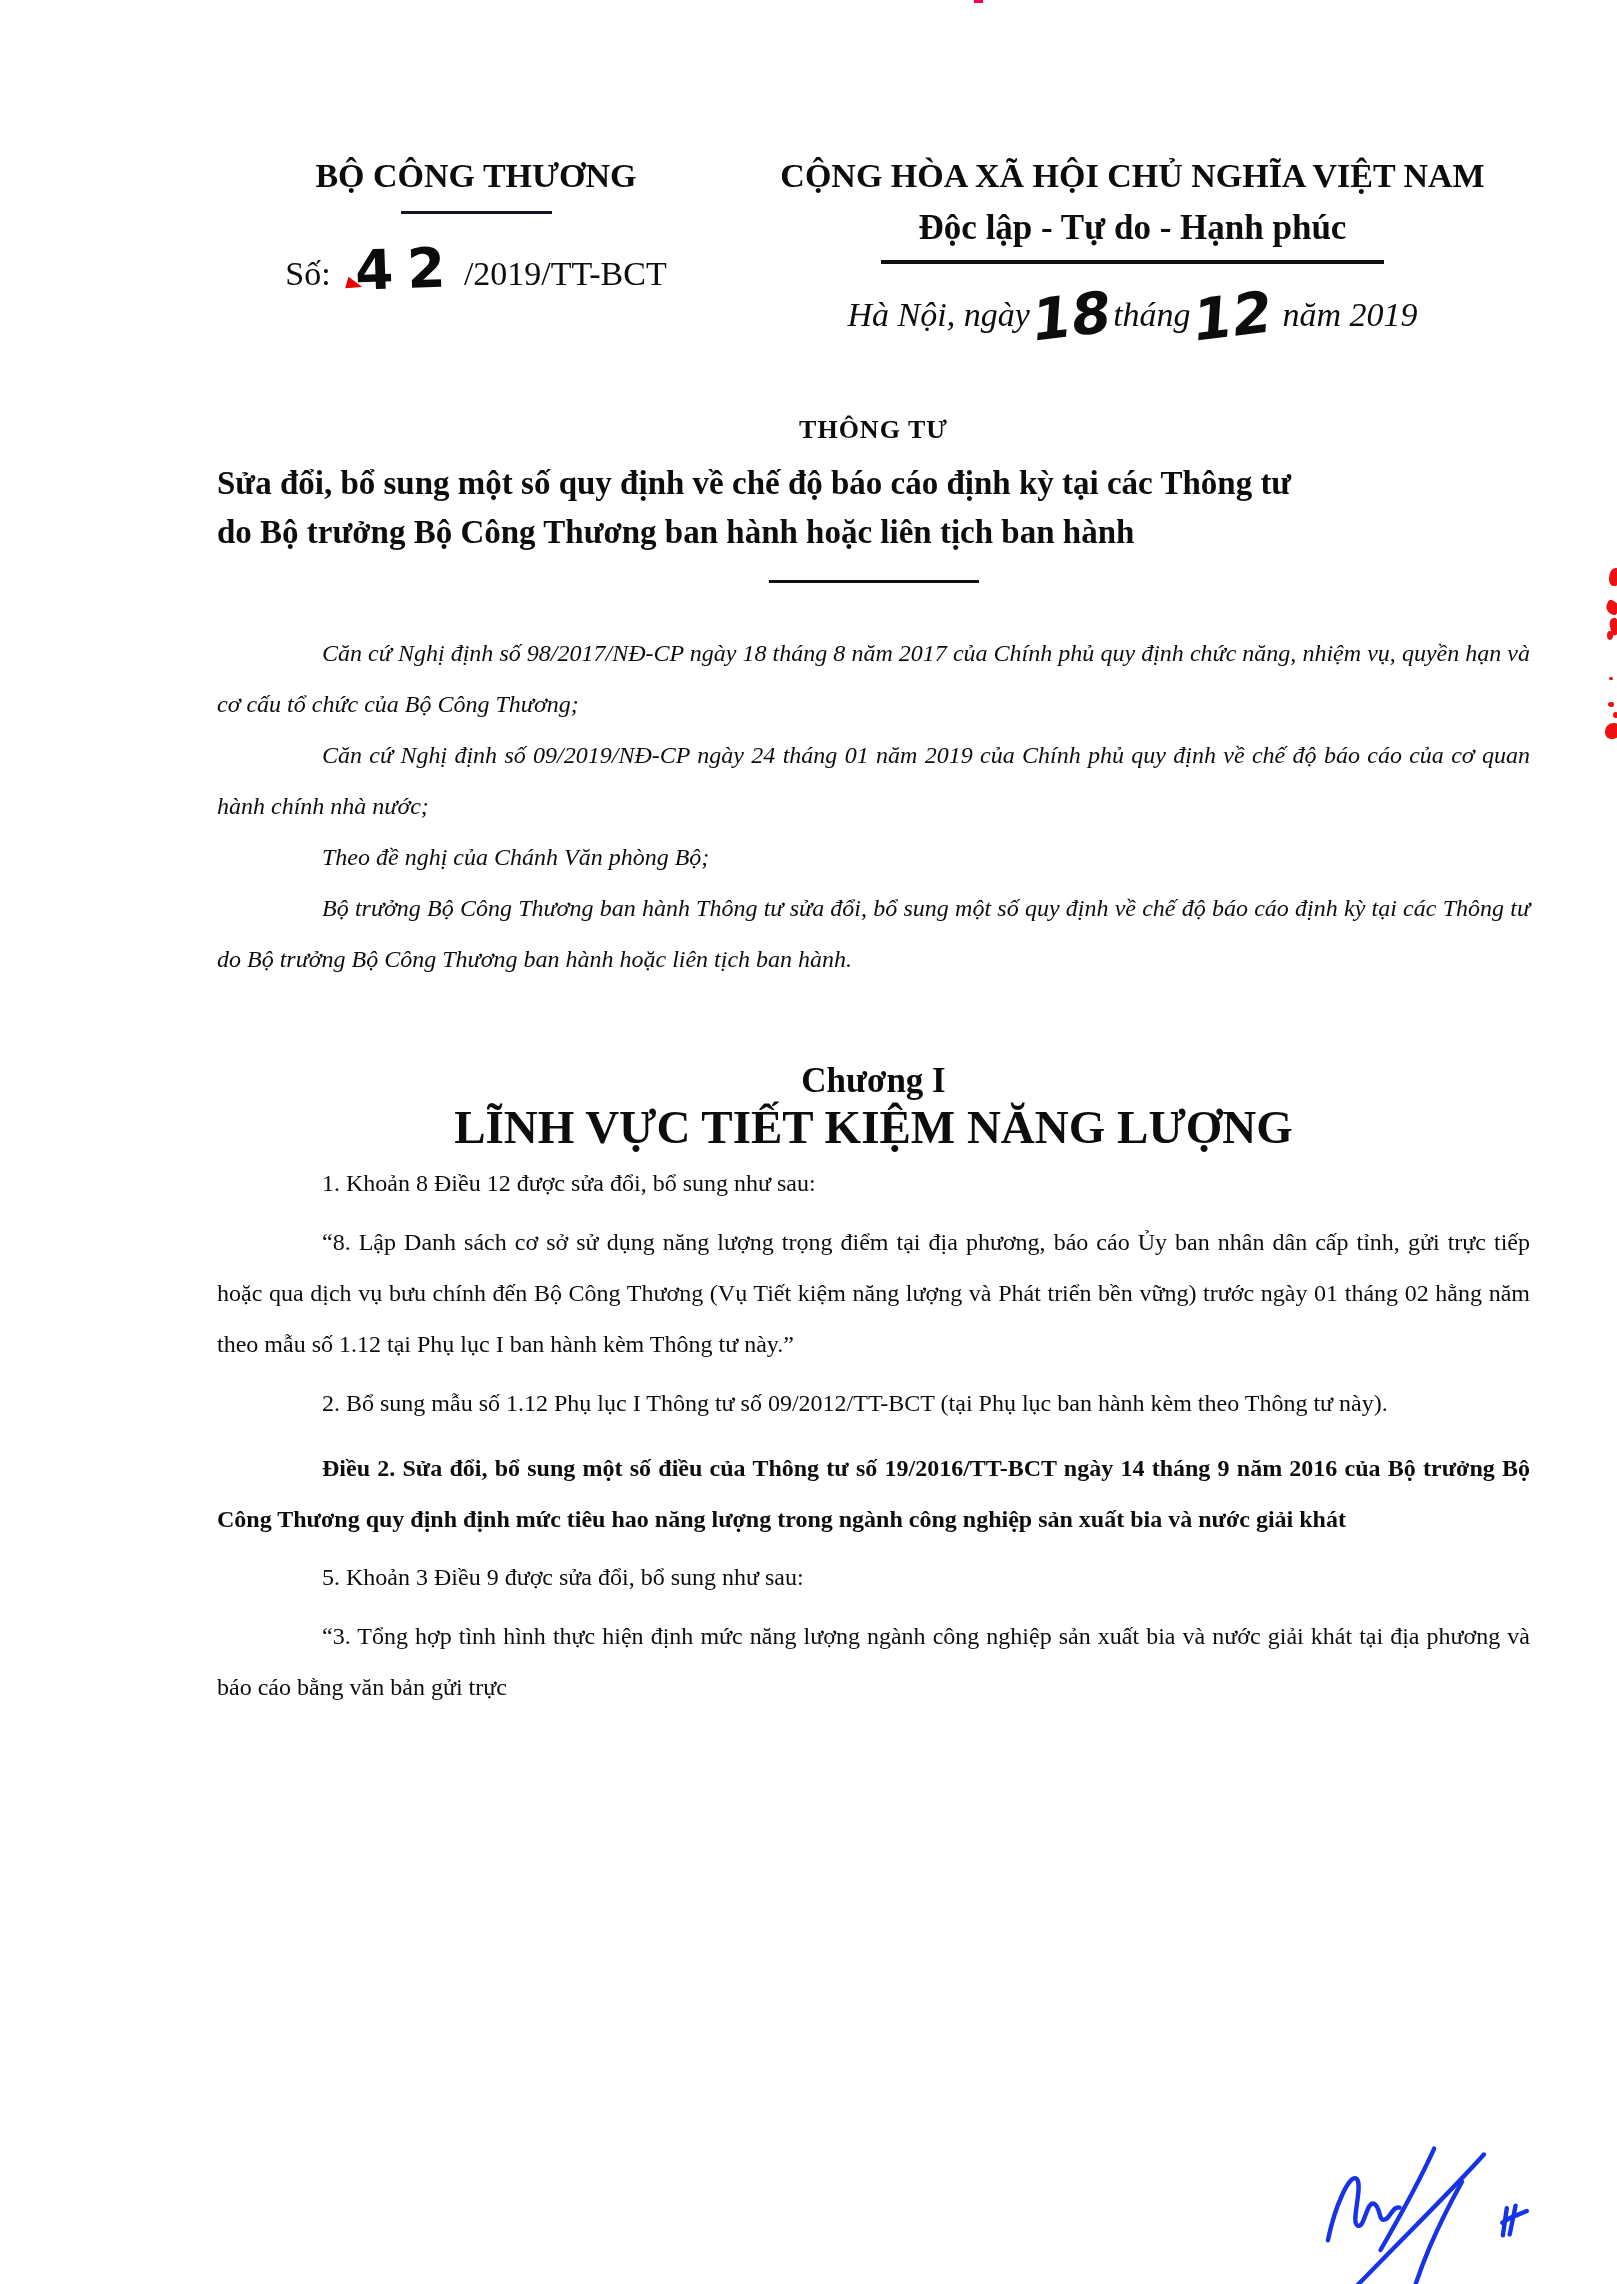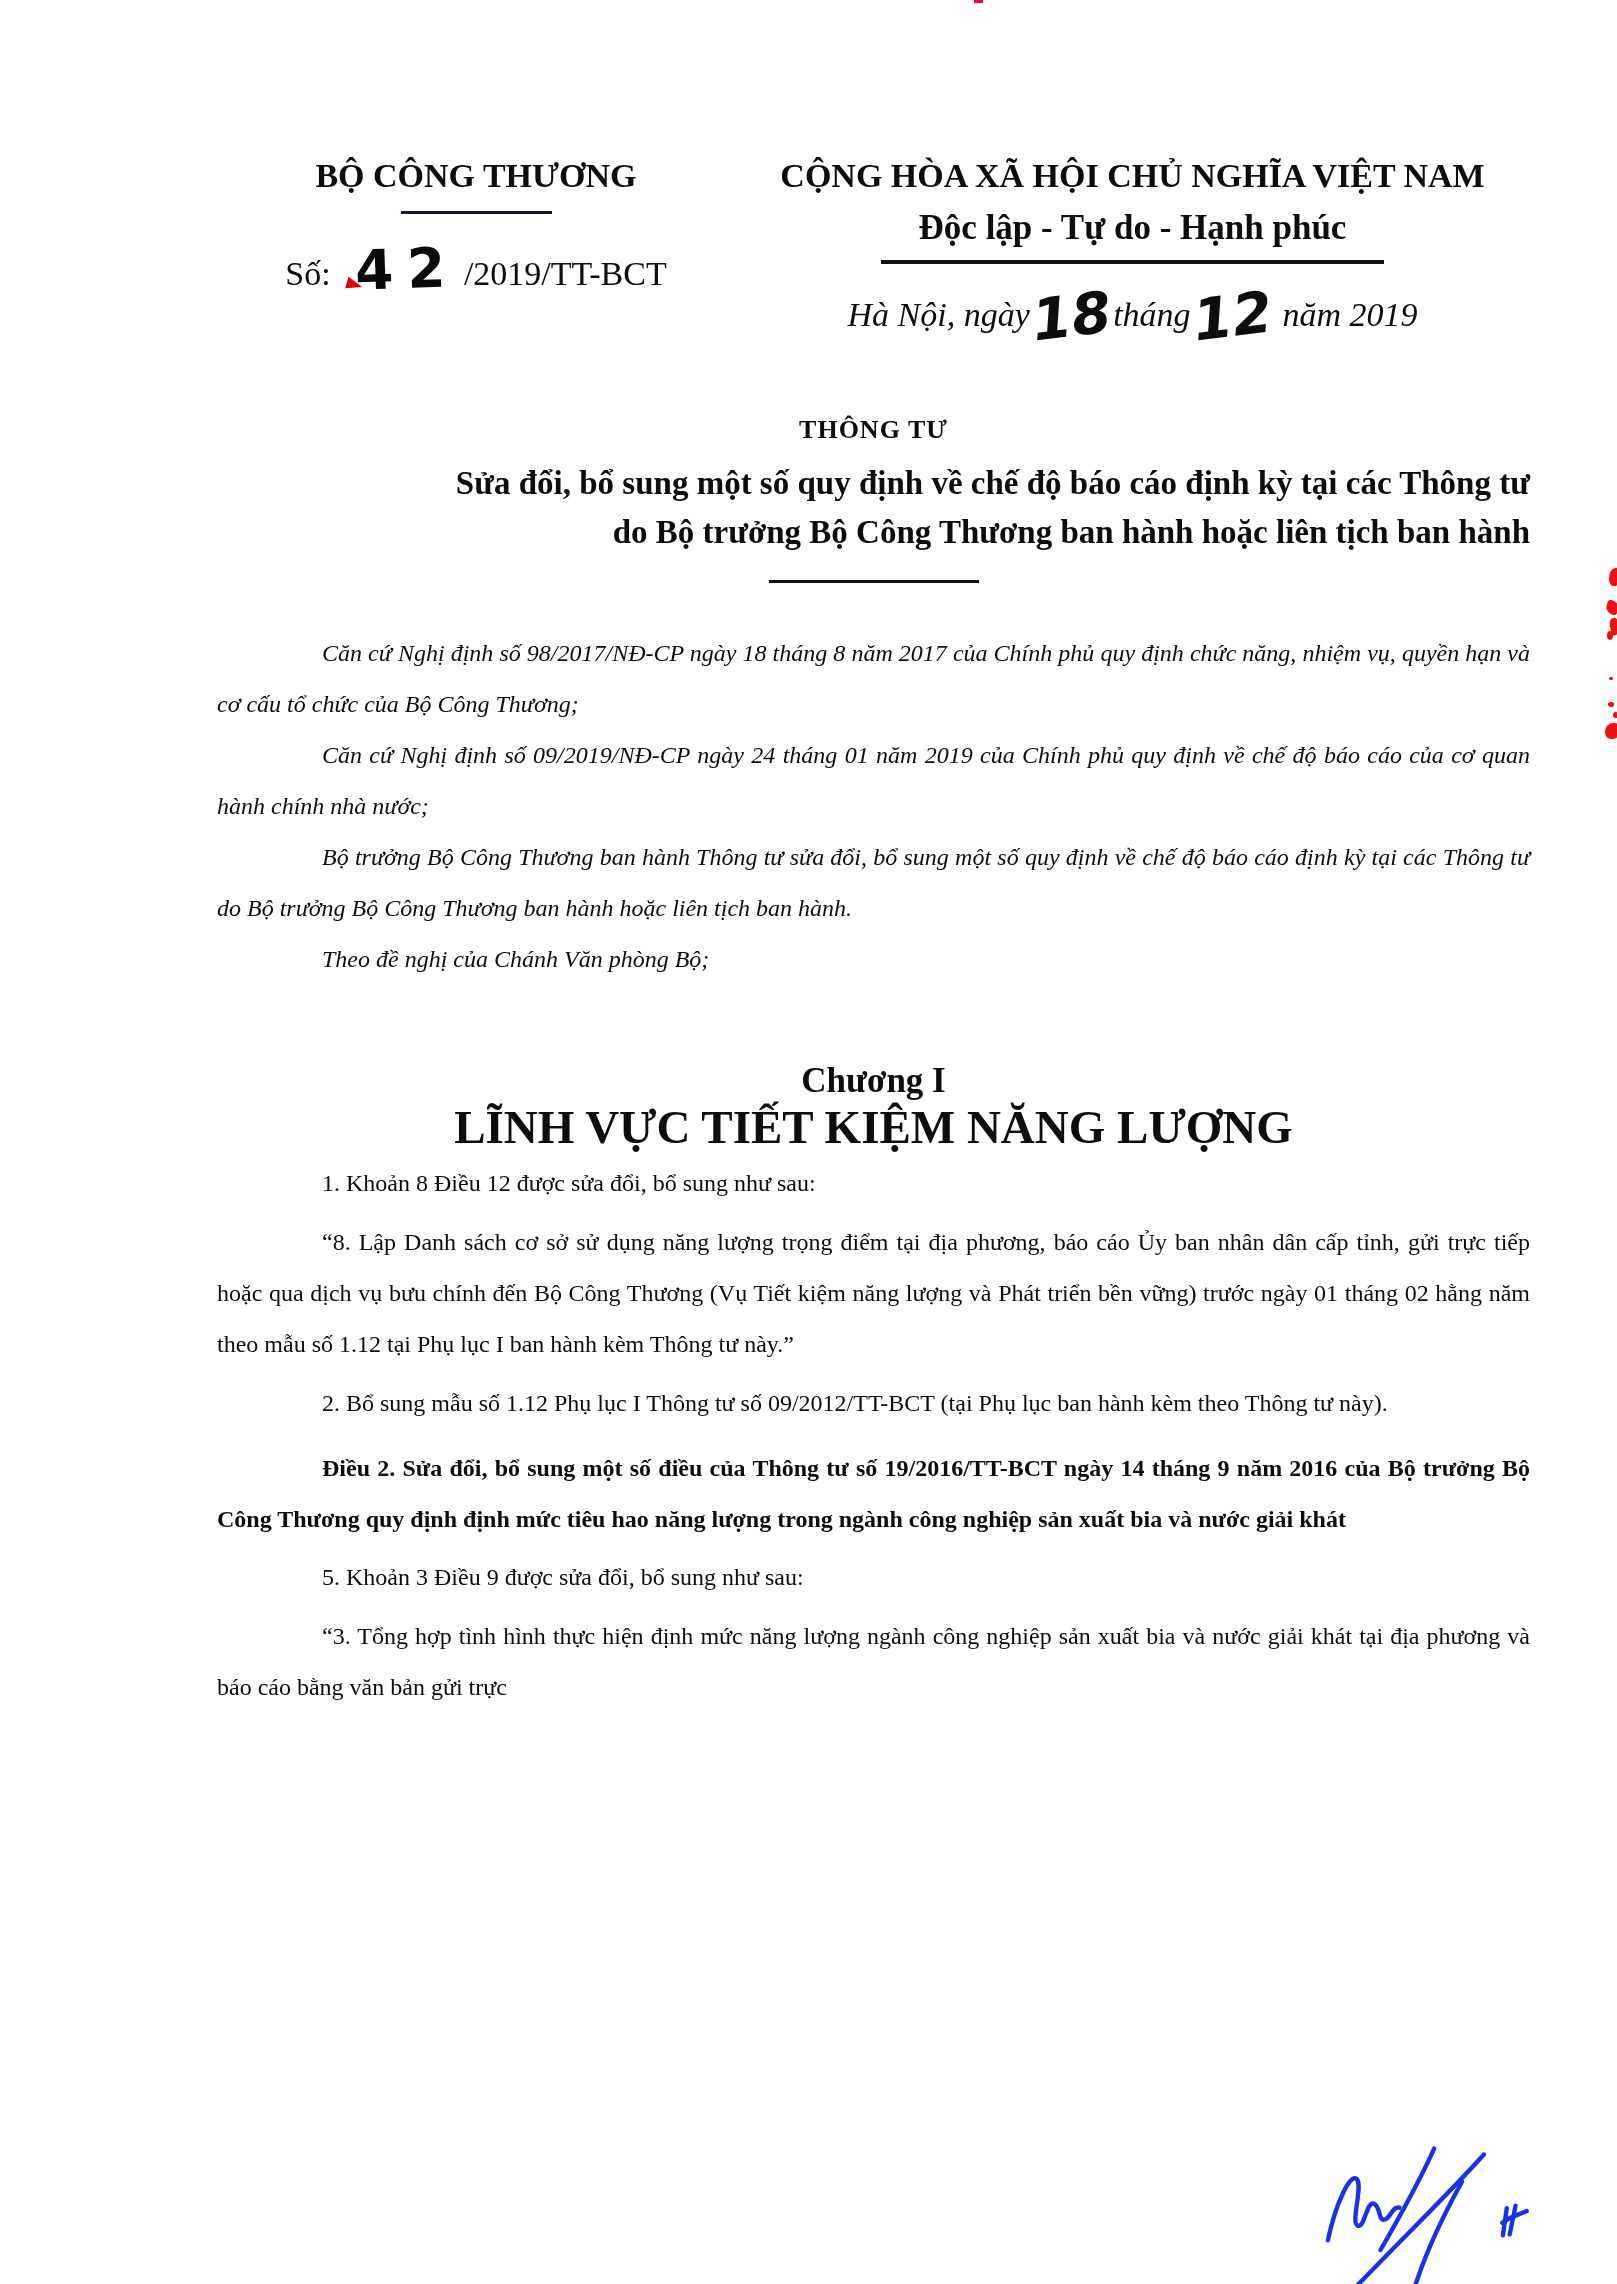--- a/index.html
+++ b/index.html
@@ -51,21 +51,21 @@
   }
   .hw-blue {
     display:inline-block;
     font-family:"DejaVu Sans","Liberation Sans",sans-serif;
     font-style:italic; font-weight:700; font-size:57px; line-height:0;
     transform:translateY(9.8px) rotate(-7deg);
     margin:0 2px;
   }
   
   .doc-type { margin-top:73px; text-align:center; font-weight:bold; font-size:26px; line-height:45px; letter-spacing:1px; }
-  .doc-subtitle { text-align:right; font-weight:bold; font-size:33px; line-height:49px; margin-top:6.8px; }
+  .doc-subtitle { text-align:left; font-weight:bold; font-size:33px; line-height:49px; margin-top:6.8px; }
   .center-rule { width:210px; height:2.9px; background:#101010; margin:22.5px auto 0; }
   
   .doc-body p { margin:0; font-size:24px; line-height:51px; text-align:justify; text-indent:105px; }
   .preamble p { font-style:italic; }
   .preamble p:first-child { margin-top:45px; }
   .chapter { margin-top:72px; text-align:center; }
   .chap-num { font-weight:bold; font-size:35px; line-height:47px; }
   .chap-name { font-weight:bold; font-size:47px; line-height:47px; }
   .article-head { font-weight:bold; margin-top:13.7px !important; }
   .clause { margin-top:7.8px !important; }
@@ -114,22 +114,22 @@
       <div>Sửa đổi, bổ sung một số quy định về chế độ báo cáo định kỳ tại các Thông tư</div>
       <div>do Bộ trưởng Bộ Công Thương ban hành hoặc liên tịch ban hành</div>
     </div>
     <div class="center-rule"></div>
 
     <div class="doc-body">
 
       <div class="preamble">
         <p>Căn cứ Nghị định số 98/2017/NĐ-CP ngày 18 tháng 8 năm 2017 của Chính phủ quy định chức năng, nhiệm vụ, quyền hạn và cơ cấu tổ chức của Bộ Công Thương;</p>
         <p>Căn cứ Nghị định số 09/2019/NĐ-CP ngày 24 tháng 01 năm 2019 của Chính phủ quy định về chế độ báo cáo của cơ quan hành chính nhà nước;</p>
+        <p>Theo đề nghị của Chánh Văn phòng Bộ;</p>
         <p>Bộ trưởng Bộ Công Thương ban hành Thông tư sửa đổi, bổ sung một số quy định về chế độ báo cáo định kỳ tại các Thông tư do Bộ trưởng Bộ Công Thương ban hành hoặc liên tịch ban hành.</p>
-        <p>Theo đề nghị của Chánh Văn phòng Bộ;</p>
       </div>
 
       <div class="chapter">
         <div class="chap-num">Chương I</div>
         <div class="chap-name">LĨNH VỰC TIẾT KIỆM NĂNG LƯỢNG</div>
       </div>
 
       <p class="clause">1. Khoản 8 Điều 12 được sửa đổi, bổ sung như sau:</p>
       <p class="clause">“8. Lập Danh sách cơ sở sử dụng năng lượng trọng điểm tại địa phương, báo cáo Ủy ban nhân dân cấp tỉnh, gửi trực tiếp hoặc qua dịch vụ bưu chính đến Bộ Công Thương (Vụ Tiết kiệm năng lượng và Phát triển bền vững) trước ngày 01 tháng 02 hằng năm theo mẫu số 1.12 tại Phụ lục I ban hành kèm Thông tư này.”</p>
       <p class="clause">2. Bổ sung mẫu số 1.12 Phụ lục I Thông tư số 09/2012/TT-BCT (tại Phụ lục ban hành kèm theo Thông tư này).</p>

